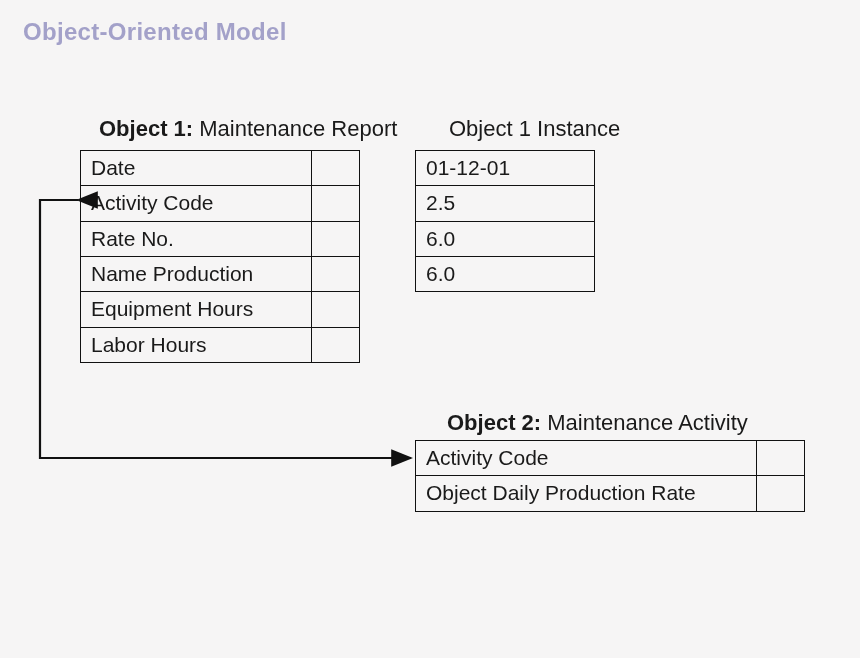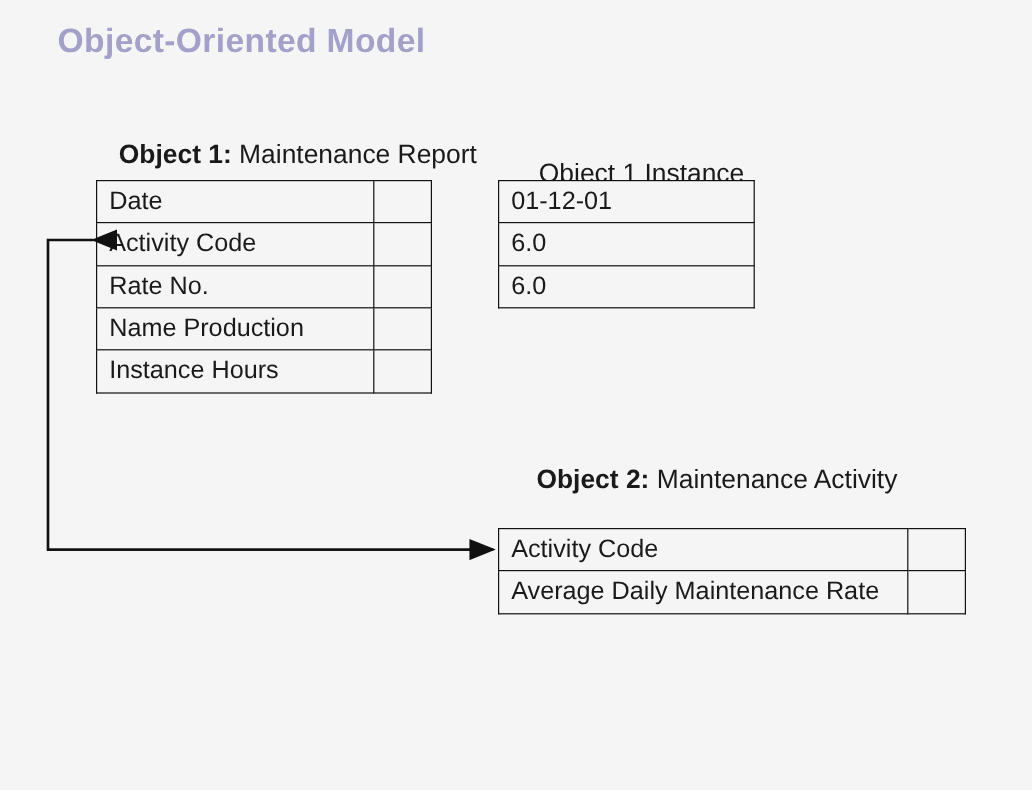--- a/index.html
+++ b/index.html
@@ -11,23 +11,23 @@
     font-family: "Segoe UI", "Helvetica Neue", Arial, sans-serif;
     color: #1a1a1a;
   }
   .canvas {
     position: relative;
     width: 860px;
     height: 658px;
   }
   .title {
     position: absolute;
-    left: 48px;
+    left: 23px;
     top: 18px;
-    font-size: 28px;
+    font-size: 24px;
     font-weight: 700;
     color: #a3a1c9;
     letter-spacing: 0.3px;
   }
 
   .label {
     position: absolute;
     font-size: 22px;
     margin-left: 44px;
   }
@@ -45,21 +45,21 @@
     line-height: 1.35;
     vertical-align: middle;
   }
   .tbl .narrow { width: 30px; }
 
   
   #tbl-obj1 { left: 80px; top: 150px; width: 280px; }
   #tbl-obj1 td:first-child { width: 225px; border-radius: 11px; }
 
   
-  #tbl-inst { left: 415px; top: 150px; width: 214px; }
+  #tbl-inst { left: 415px; top: 150px; width: 180px; }
   #tbl-inst td { width: 180px; }
 
   
   #tbl-obj2 { left: 415px; top: 440px; width: 390px; }
   #tbl-obj2 td:first-child { width: 345px; }
 
   
   svg.arrows {
     position: absolute;
     left: 0; top: 0;
@@ -73,23 +73,23 @@
 <div class="canvas">
 
   <div class="title">Object-Oriented Model</div>
 
   <div class="label" style="left:55px; top:116px;">
     <strong>Object 1:</strong>
     <span> </span>
     <span>Maintenance Report</span>
   </div>
 
-  <div class="label" style="left:405px; top:132px;text-align:right;">Object 1 Instance</div>
+  <div class="label" style="left:405px; top:116px;text-align:right;">Object 1 Instance</div>
 
-  <div class="label" style="left:403px; top:387px;">
+  <div class="label" style="left:403px; top:410px;">
     <strong>Object 2:</strong>
     <span> </span>
     <span>Maintenance Activity</span>
   </div>
 
   <table id="tbl-obj1" class="tbl">
     <tbody>
         <tr>
           <td>Date</td>
           <td class="narrow"></td>
@@ -100,48 +100,55 @@
         </tr>
     <tr>
           <td>Rate No.</td>
           <td class="narrow"></td>
         </tr>
     <tr>
           <td>Name Production</td>
           <td class="narrow"></td>
         </tr>
     <tr>
-          <td>Instance Hours</td>
+          <td>Equipment Hours</td>
+          <td class="narrow"></td>
+        </tr>
+    <tr>
+          <td>Labor Hours</td>
           <td class="narrow"></td>
         </tr>
   </tbody>
     </table>
 
   <table id="tbl-inst" class="tbl">
     <tbody>
         <tr>
           <td>01-12-01</td>
+        </tr>
+    <tr>
+          <td>2.5</td>
         </tr>
     <tr>
           <td>6.0</td>
         </tr>
     <tr>
           <td>6.0</td>
         </tr>
   </tbody>
     </table>
 
   <table id="tbl-obj2" class="tbl">
     <tbody>
         <tr>
           <td>Activity Code</td>
           <td class="narrow"></td>
         </tr>
     <tr>
-          <td>Average Daily Maintenance Rate</td>
+          <td>Object Daily Production Rate</td>
           <td class="narrow"></td>
         </tr>
   </tbody>
     </table>
 
   <svg class="arrows">
     <defs>
       <marker id="arrowhead" markerWidth="10" markerHeight="8" refX="9" refY="4" orient="auto">
         <polygon points="0 0, 10 4, 0 8" fill="#111"></polygon>
       </marker>

